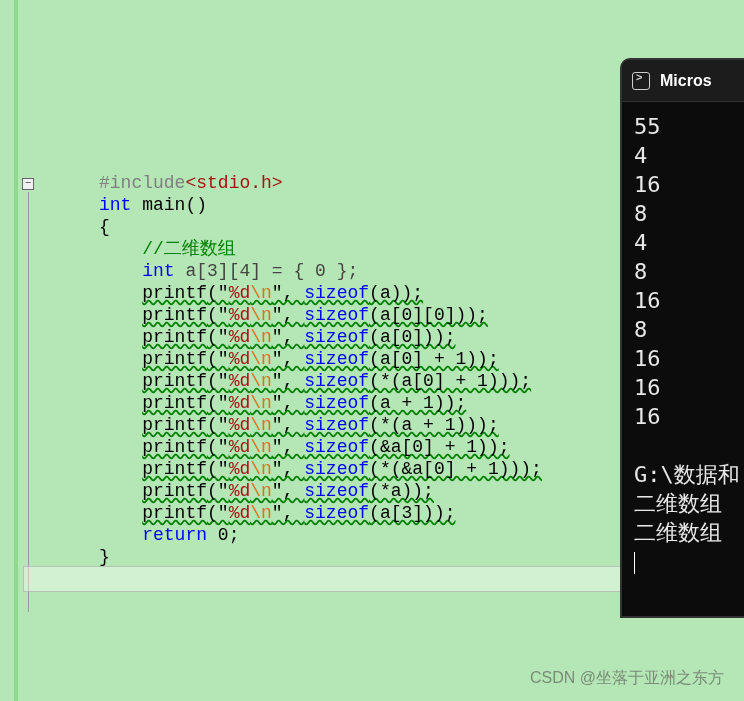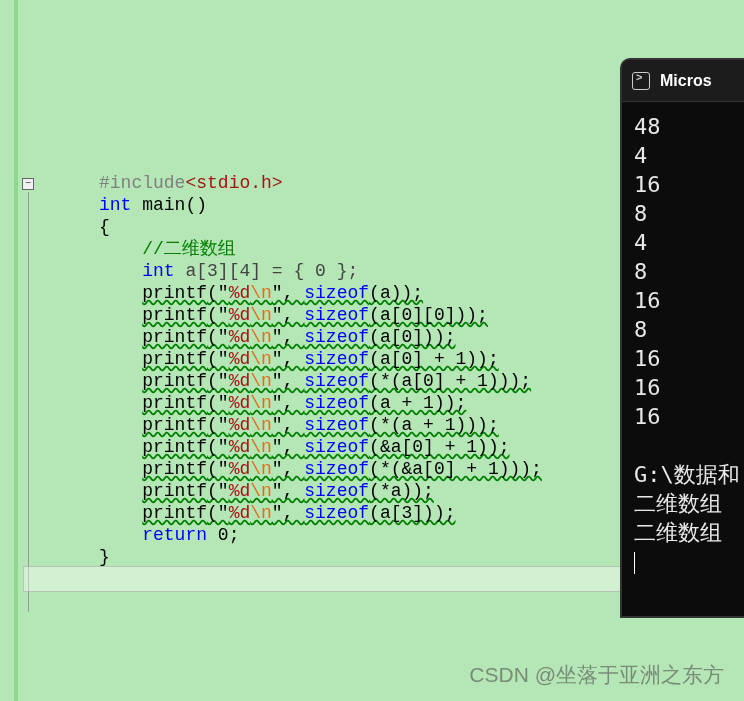--- a/index.html
+++ b/index.html
@@ -115,21 +115,21 @@
     font-size: 22px;
     line-height: 29px;
     white-space: pre;
   }
   .watermark {
     position: absolute;
     right: 20px;
     bottom: 12px;
     color: rgba(80,80,80,0.6);
     font-family: sans-serif;
-    font-size: 21px;
+    font-size: 16px;
   }
   .cursor {
     display: inline-block;
     width: 1px;
     height: 22px;
     background: #fff;
     vertical-align: middle;
   }
 </style>
 </head>
@@ -161,21 +161,21 @@
     <span class="wavy"><span class="fn">printf</span><span class="pn">("</span><span class="st">%d</span><span class="esc">\n</span><span class="pn">", </span><span class="sz">sizeof</span><span class="pn">(a[3]));</span></span>
     <span class="kw">return</span><span class="pn"> 0;</span>
 <span class="pn">}</span>
 </div>
 
 <div class="console">
   <div class="titlebar">
     <span class="titlebar-icon"></span>
     <span>Micros</span>
   </div>
-  <div class="console-body"><span>48</span>
+  <div class="console-body"><span>55</span>
 <span>4</span>
 <span>16</span>
 <span>8</span>
 <span>4</span>
 <span>8</span>
 <span>16</span>
 <span>8</span>
 <span>16</span>
 <span>16</span>
 <span>16</span>

